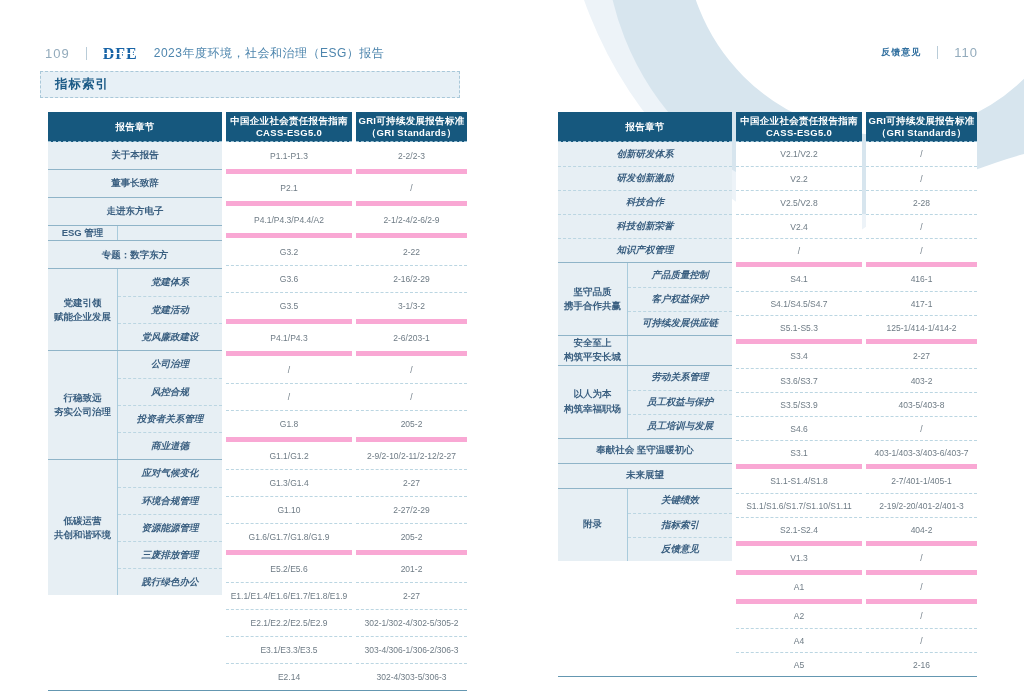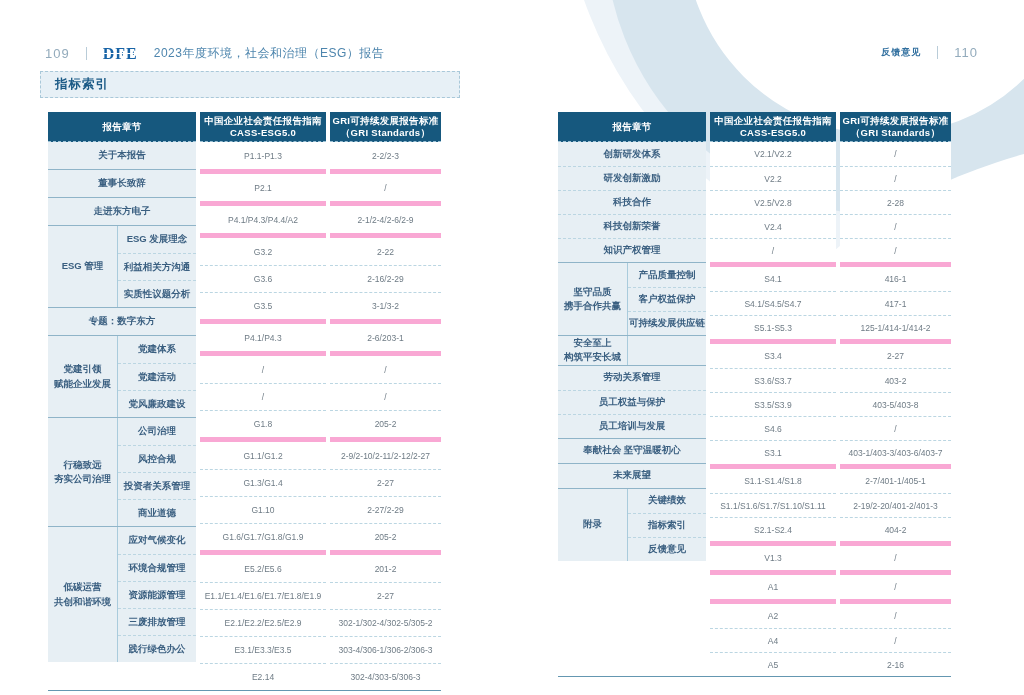--- a/index.html
+++ b/index.html
@@ -38,37 +38,37 @@
     padding-left:14px; z-index:2; }
   .title-band span { font-size:12.5px; font-weight:bold; color:#1B5A86; letter-spacing:1px; }
 
   
   .table { position:absolute; top:112px; display:flex; gap:4px; z-index:2;
     border-bottom:1.5px solid #6497B1; align-items:flex-start; --rh:27px; }
   .table.left  { left:48px; }
   .table.right { left:558px; --rh:24px; }
 
   .block { display:flex; flex-direction:column; }
-  .chapter-block { width:148px; background:#E7EFF4; }
+  .chapter-block { width:174px; background:#E7EFF4; }
   .val-block { width:126px; background:#ffffff; }
   .val-block:last-child { width:111px; }
 
   .thead { height:30px; background:#16587E; color:#ffffff; font-size:9.5px; font-weight:bold;
     display:flex; align-items:center; justify-content:center; text-align:center;
     white-space:pre-line; line-height:1.25; border-bottom:1px dashed #9FC3D6; letter-spacing:0.3px; }
 
   .group { display:flex; align-items:stretch; }
   .group + .group { border-top:1px solid #8FB4C8; }
   .glabel { width:70px; display:flex; align-items:center; justify-content:center;
     text-align:center; font-size:9.5px; font-weight:600; color:#3A5F80;
     white-space:pre-line; line-height:1.5; border-right:1px solid #A9CBDC; }
   .glabel.full { width:174px; height:var(--rh); border-right:none; }
   .subs { flex:1; display:flex; flex-direction:column; }
   .sub { height:var(--rh); display:flex; align-items:center; justify-content:center;
-    font-size:9.5px; font-weight:600; color:#3A5F80; }
+    font-size:9.5px; font-weight:600; color:#3A5F80;font-style:italic; }
   .sub + .sub { border-top:1px dashed #BBD6E2;text-align:right; }
 
   .vgroup { display:flex; flex-direction:column; }
   .vgroup + .vgroup { border-top:5px solid #f9a8d4; }
   .vcell { height:var(--rh); display:flex; align-items:center; justify-content:center;
     font-size:8.5px; color:#6E7B85; letter-spacing:0; text-align:center; }
   .vcell + .vcell { border-top:1px dashed #BBD6E2; }
 </style>
 </head>
 <body>
@@ -105,25 +105,20 @@
           <div class="glabel full">关于本报告</div>
         </div>
         <div class="group">
           <div class="glabel full">董事长致辞</div>
         </div>
         <div class="group">
           <div class="glabel full">走进东方电子</div>
         </div>
         <div class="group">
           <div class="glabel">ESG 管理</div>
-          <div class="subs">
-            <div class="sub">ESG 发展理念</div>
-            <div class="sub">利益相关方沟通</div>
-            <div class="sub">实质性议题分析</div>
-          </div>
         </div>
         <div class="group">
           <div class="glabel full">专题：数字东方</div>
         </div>
         <div class="group">
           <div class="glabel">党建引领
 赋能企业发展</div>
           <div class="subs">
             <div class="sub">党建体系</div>
             <div class="sub">党建活动</div>
@@ -250,20 +245,22 @@
             <div class="sub">产品质量控制</div>
             <div class="sub">客户权益保护</div>
             <div class="sub">可持续发展供应链</div>
           </div>
         </div>
         <div class="group">
           <div class="glabel">安全至上
 构筑平安长城</div>
         </div>
         <div class="group">
+          <div class="glabel">以人为本
+构筑幸福职场</div>
           <div class="subs">
             <div class="sub">劳动关系管理</div>
             <div class="sub">员工权益与保护</div>
             <div class="sub">员工培训与发展</div>
           </div>
         </div>
         <div class="group">
           <div class="glabel full">奉献社会 坚守温暖初心</div>
         </div>
         <div class="group">

